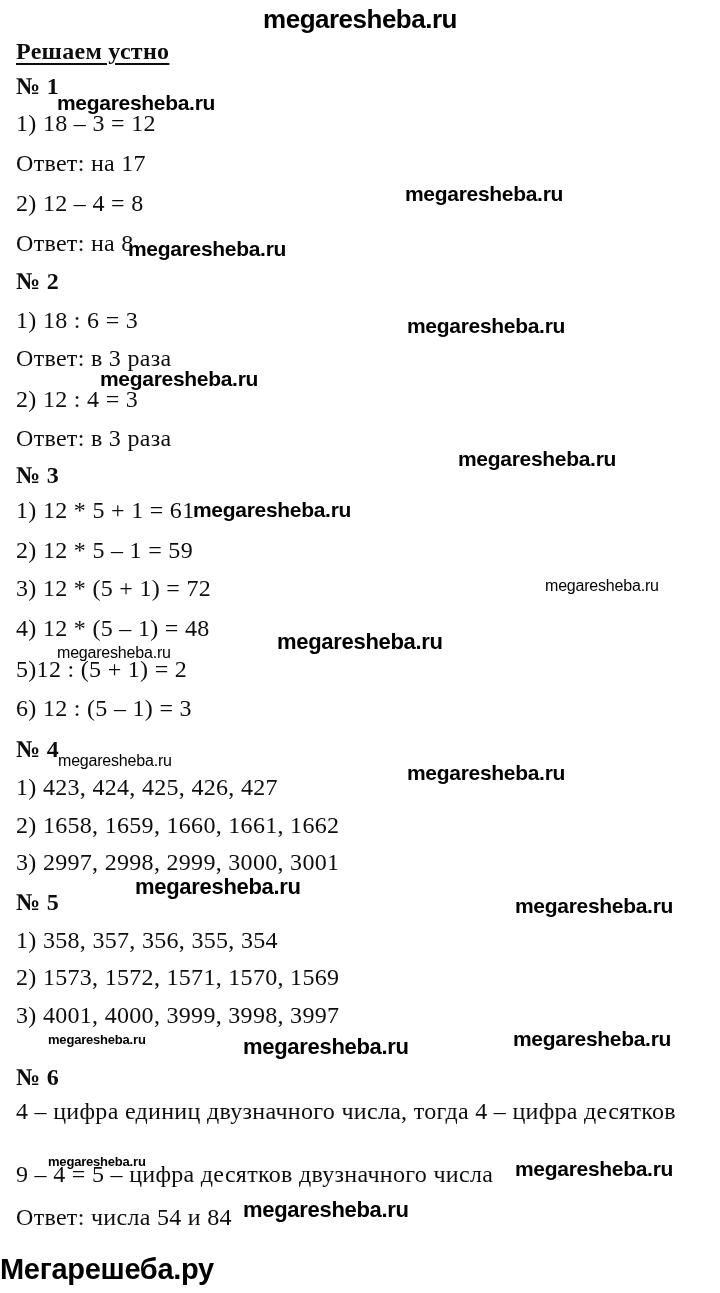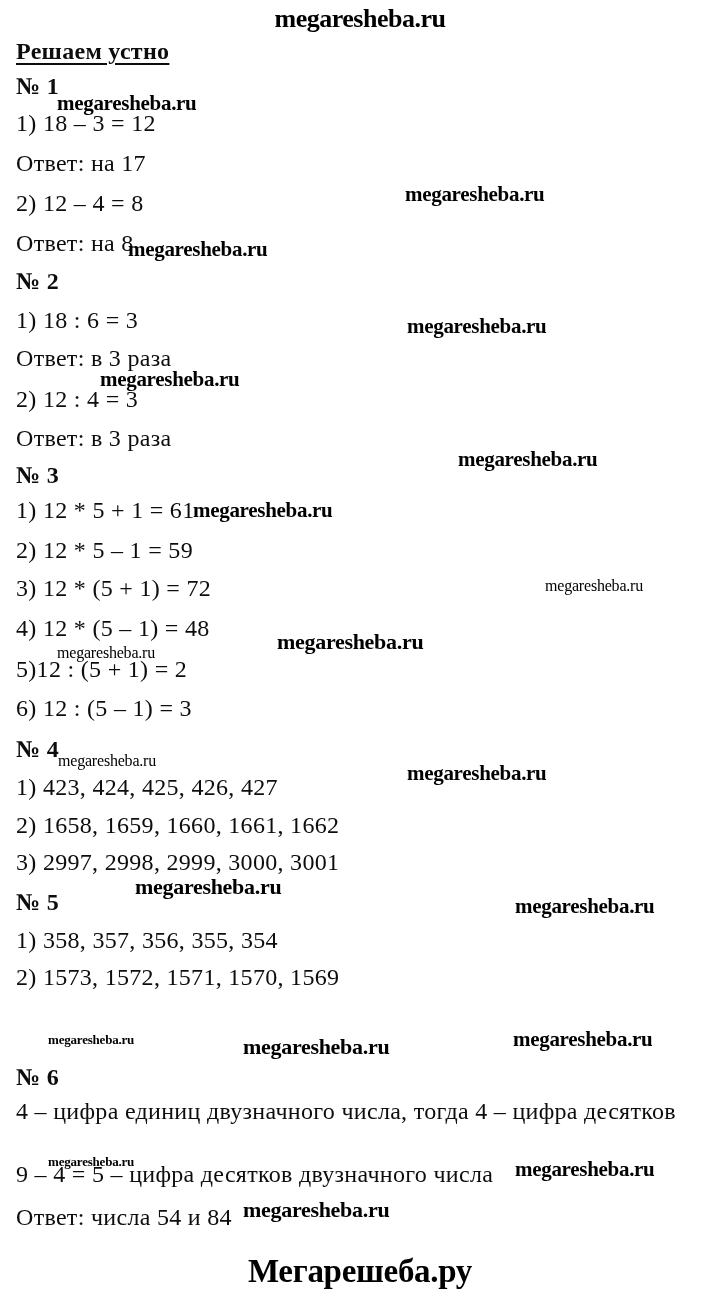--- a/index.html
+++ b/index.html
@@ -22,37 +22,37 @@
   .heading{font-weight:bold;}
   .title{
     font-weight:bold;
     text-decoration:underline;
     text-decoration-thickness:2px;
     text-underline-offset:4px;
     text-align:right;
   }
   .wm{
     position:absolute;
-    font-family:Liberation Serif, serif;
+    font-family:Liberation Sans, sans-serif;
     font-weight:bold;
     font-size:21px;
     letter-spacing:-0.3px;
     color:#000;
     white-space:nowrap;
   }
   .wm-lg{font-size:22px;}
   .wm-sm{font-size:16px;font-weight:normal;letter-spacing:-0.2px;}
   .wm-xs{font-size:13px;font-weight:bold;letter-spacing:-0.2px;}
   .wm-header{
     left:0;width:100%;text-align:center;
     font-size:26px;letter-spacing:-0.5px;
   }
   .wm-footer{
-    left:0;width:100%;text-align:center;
-    font-size:33px;letter-spacing:-0.3px;
+    left:0;width:100%;text-align:left;
+    font-size:29px;letter-spacing:-0.3px;
   }
 </style>
 </head>
 <body>
 
 <div class="page">
 
   <div class="wm wm-header" style="top:4px">megaresheba.ru</div>
 
   <div class="line title" style="top:38px">Решаем устно</div>
@@ -92,20 +92,21 @@
   <div class="wm" style="left:407px;top:761px">megaresheba.ru</div>
   <div class="line" style="top:774px">1) 423, 424, 425, 426, 427</div>
   <div class="line" style="top:812px">2) 1658, 1659, 1660, 1661, 1662</div>
   <div class="line" style="top:849px">3) 2997, 2998, 2999, 3000, 3001</div>
   <div class="wm wm-lg" style="left:135px;top:874px">megaresheba.ru</div>
 
   <div class="line heading" style="top:889px">№ 5</div>
   <div class="wm" style="left:515px;top:894px">megaresheba.ru</div>
   <div class="line" style="top:927px">1) 358, 357, 356, 355, 354</div>
   <div class="line" style="top:964px">2) 1573, 1572, 1571, 1570, 1569</div>
+  <div class="line" style="top:1002px">3) 4001, 4000, 3999, 3998, 3997</div>
   <div class="wm wm-xs" style="left:48px;top:1032px">megaresheba.ru</div>
   <div class="wm wm-lg" style="left:243px;top:1034px">megaresheba.ru</div>
   <div class="wm" style="left:513px;top:1027px">megaresheba.ru</div>
 
   <div class="line heading" style="top:1064px">№ 6</div>
   <div class="line" style="top:1098px">4 – цифра единиц двузначного числа, тогда 4 – цифра десятков</div>
   <div class="wm wm-xs" style="left:48px;top:1154px">megaresheba.ru</div>
   <div class="wm" style="left:515px;top:1157px">megaresheba.ru</div>
   <div class="line" style="top:1161px">9 – 4 = 5 – цифра десятков двузначного числа</div>
   <div class="wm wm-lg" style="left:243px;top:1197px">megaresheba.ru</div>

